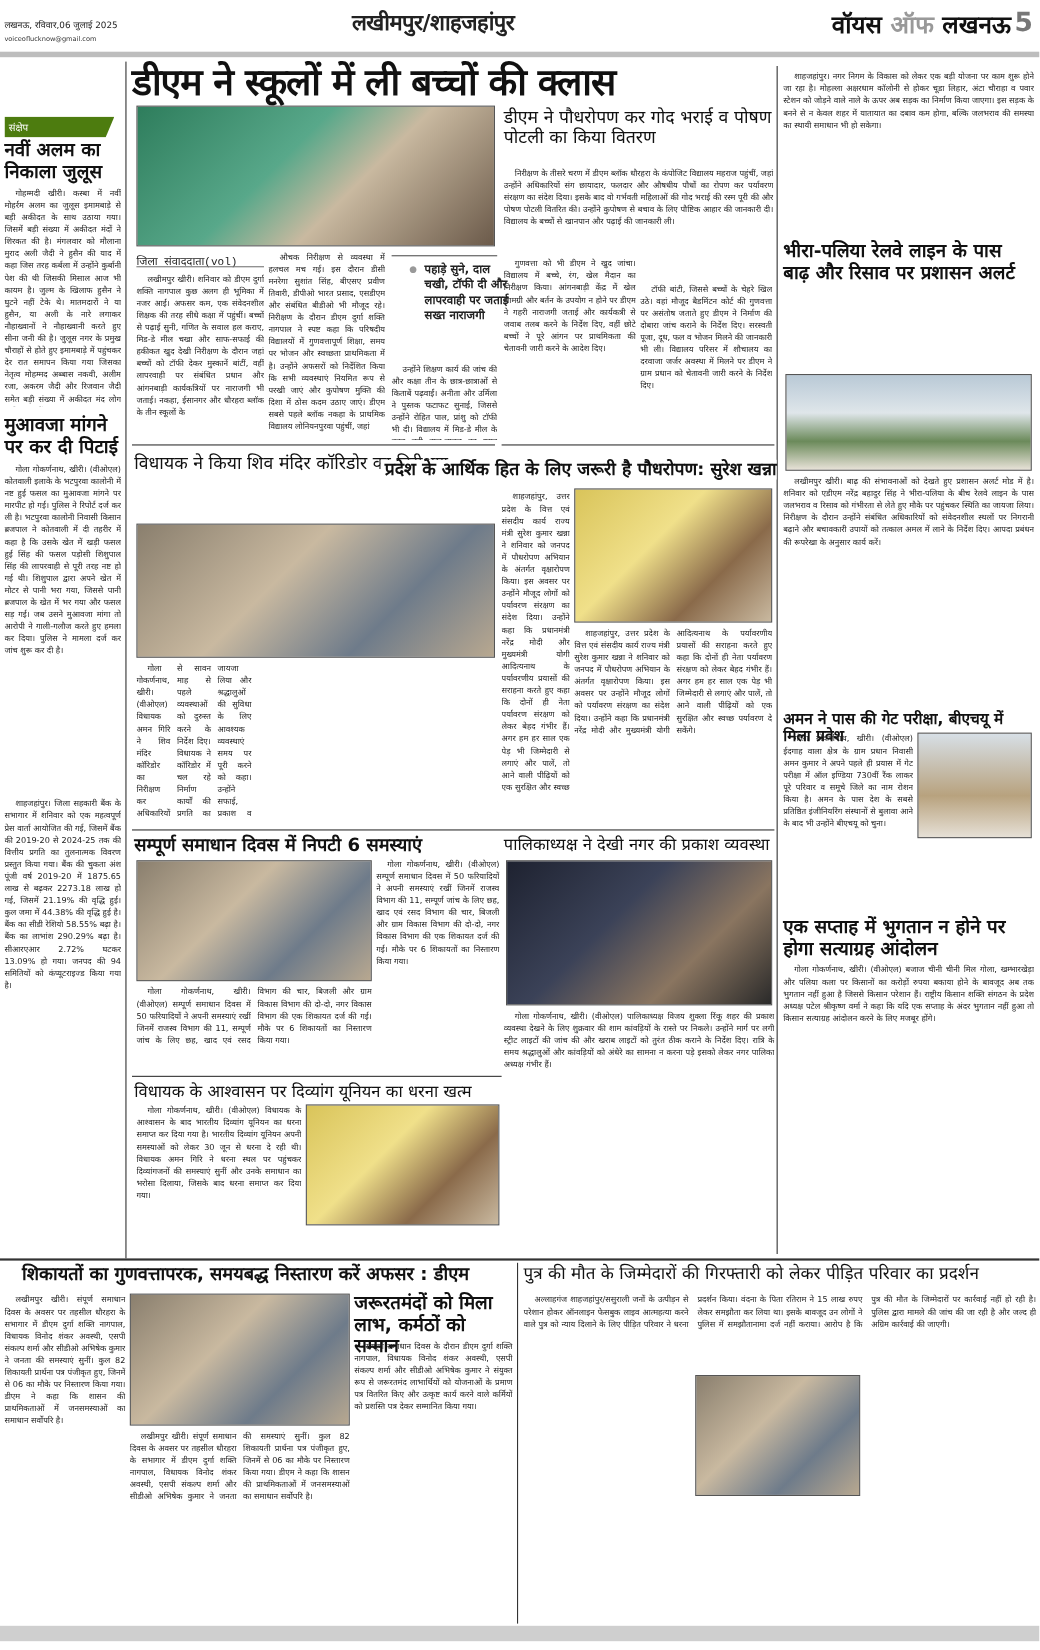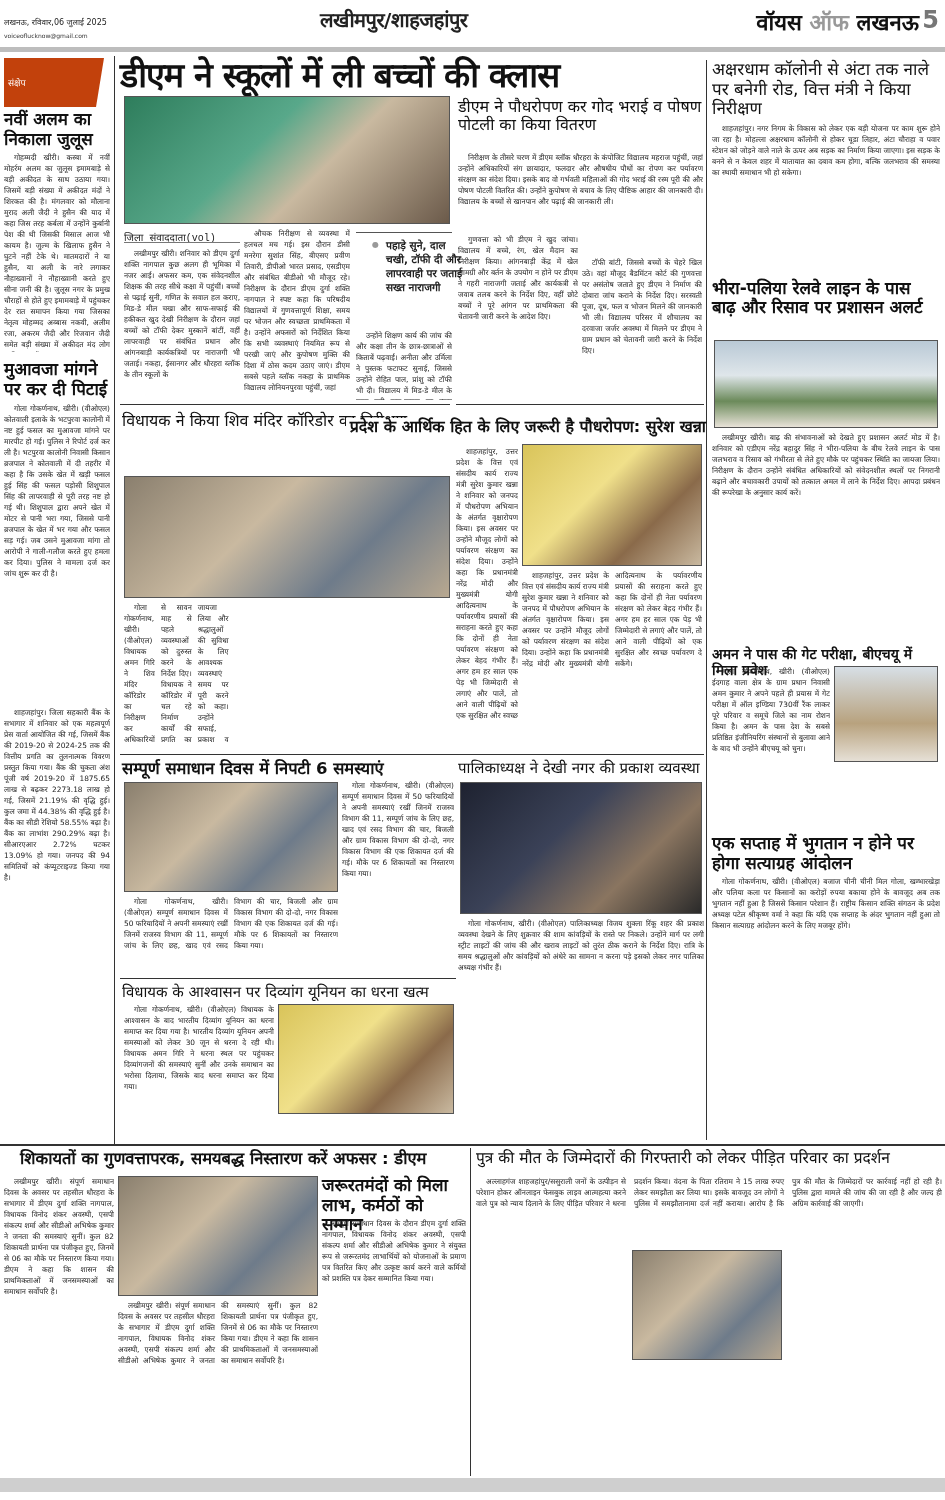--- a/index.html
+++ b/index.html
@@ -12,21 +12,21 @@
   .mh-section { position: absolute; left: 320px; top: 6px; font-size: 20px; font-weight: bold; color: #222; letter-spacing: -0.5px; }
   .mh-brand { position: absolute; right: 26px; top: 6px; font-size: 22px; font-weight: bold; color: #111; }
   .mh-brand .light { color: #999; }
   .mh-page { position: absolute; right: 6px; top: 6px; font-size: 24px; font-weight: bold; color: #777; }
   .rule-top { position: absolute; left: 0; top: 47px; width: 945px; height: 5px; background: #bdbdbd; }
 
   .col { position: absolute; }
   .vline { position: absolute; width: 1px; background: #333; }
   .hline { position: absolute; height: 1px; background: #333; }
 
-  .kicker { background: #c2410c; color: #fff; font-size: 9px; padding: 18px 4px; width: 100px; clip-path: polygon(0 0,100% 0,92% 100%,0 100%); }
+  .kicker { background: #4d7c0f; color: #fff; font-size: 9px; padding: 3px 4px; width: 100px; clip-path: polygon(0 0,100% 0,92% 100%,0 100%); margin-top: 48px; }
   .hd { font-weight: bold; color: #111; line-height: 1.15; }
   .hd-xl { font-size: 34px; letter-spacing: -1px; font-weight: 900; }
   .hd-l { font-size: 16px; }
   .hd-m { font-size: 17px; }
   .hd-s { font-size: 14px; }
   .hd-light { font-weight: normal; }
   .body { font-size: 7.4px; line-height: 11px; color: #222; text-align: justify; }
   .body p { text-indent: 10px; }
   .photo { position: absolute; background: linear-gradient(135deg,#8a7f6e,#c9b9a0 40%,#6e7b8a 70%,#b8a890); border: 1px solid #555; }
   .photo.green { background: linear-gradient(135deg,#2e7d5c,#58a88a 40%,#c9b9a0 60%,#6b5a4a); }
@@ -112,21 +112,20 @@
   </div>
 <div class="textlines" style="left:582px; top:234px; width:120px; height:170px;margin-top:23px;">
     <div class="body">
       <p>टॉफी बांटी, जिससे बच्चों के चेहरे खिल उठे। वहां मौजूद बैडमिंटन कोर्ट की गुणवत्ता पर असंतोष जताते हुए डीएम ने निर्माण की दोबारा जांच कराने के निर्देश दिए। सरस्वती पूजा, दूध, फल व भोजन मिलने की जानकारी भी ली। विद्यालय परिसर में शौचालय का दरवाजा जर्जर अवस्था में मिलने पर डीएम ने ग्राम प्रधान को चेतावनी जारी करने के निर्देश दिए।</p>
     </div>
   </div>
 
 <div class="vline" style="left:706px; top:60px; height:1080px;"></div>
 
 <div class="col" style="left:712px; top:60px; width:228px;">
-  <div class="hd hd-m hd-light">अक्षरधाम कॉलोनी से अंटा तक नाले पर बनेगी रोड, वित्त मंत्री ने किया निरीक्षण</div>
   <div class="body" style="height:150px; overflow:hidden; margin-top:4px;">
       <p>शाहजहांपुर। नगर निगम के विकास को लेकर एक बड़ी योजना पर काम शुरू होने जा रहा है। मोहल्ला अक्षरधाम कॉलोनी से होकर चूडा लिहार, अंटा चौराहा व पवार स्टेशन को जोड़ने वाले नाले के ऊपर अब सड़क का निर्माण किया जाएगा। इस सड़क के बनने से न केवल शहर में यातायात का दबाव कम होगा, बल्कि जलभराव की समस्या का स्थायी समाधान भी हो सकेगा।</p>
     </div>
   <div class="hd hd-m" style="margin-top:6px;">भीरा-पलिया रेलवे लाइन के पास बाढ़ और रिसाव पर प्रशासन अलर्ट</div>
 </div>
 <div class="photo sky" style="left:714px; top:340px; width:224px; height:88px;"></div>
 <div class="textlines" style="left:712px; top:432px; width:228px; height:208px;">
     <div class="body">
       <p>लखीमपुर खीरी। बाढ़ की संभावनाओं को देखते हुए प्रशासन अलर्ट मोड में है। शनिवार को एडीएम नरेंद्र बहादुर सिंह ने भीरा-पलिया के बीच रेलवे लाइन के पास जलभराव व रिसाव को गंभीरता से लेते हुए मौके पर पहुंचकर स्थिति का जायजा लिया। निरीक्षण के दौरान उन्होंने संबंधित अधिकारियों को संवेदनशील स्थलों पर निगरानी बढ़ाने और बचावकारी उपायों को तत्काल अमल में लाने के निर्देश दिए। आपदा प्रबंधन की रूपरेखा के अनुसार कार्य करें।</p>
     </div>

